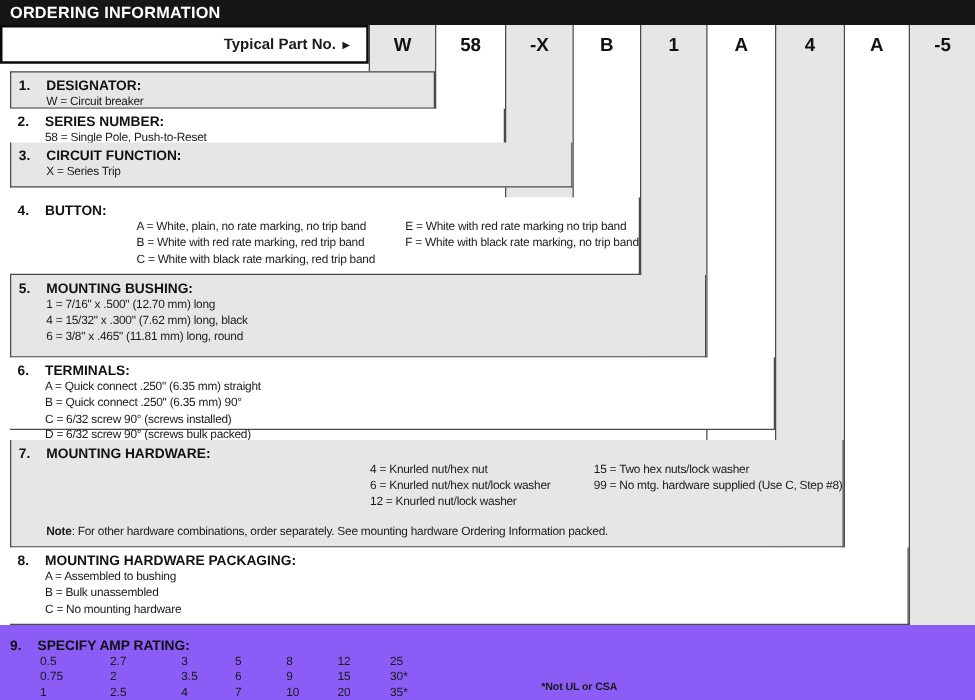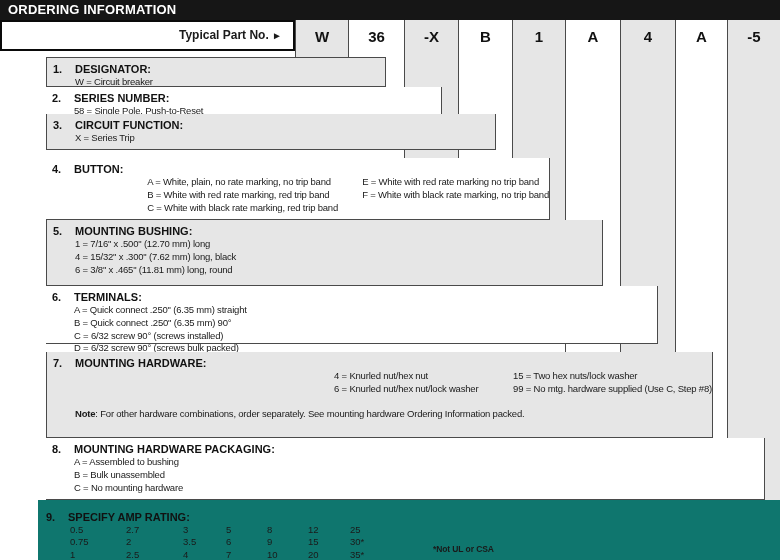--- a/index.html
+++ b/index.html
@@ -27,31 +27,31 @@
   #st8 { left:727px; width:53px; height:480px; }
 
   
   .typical { position:absolute; left:0; top:20px; width:295px; height:31px; background:#fff;
              border:2px solid #0a0a0a; box-sizing:border-box; text-align:right;
              font-weight:bold; font-size:12px; line-height:26px; padding-right:11px; z-index:4; }
   .typical .arrow { font-size:10px; }
 
   
   .band { position:absolute; left:8px; background:#fff; box-sizing:border-box;
-          border-right:1px solid #4a4a4a; border-bottom:1px solid #4a4a4a; z-index:2;margin-left:38px; }
+          border-right:1px solid #4a4a4a; border-bottom:1px solid #4a4a4a; z-index:2; }
   .band.gray { background:#e6e6e6; border-left:1px solid #4a4a4a; }
   #b1 { top:57px;  height:30px; width:340px; border-top:1px solid #4a4a4a; }
   #b2 { top:87px;  height:35px; width:396px; }
   #b3 { top:114px; height:36px; width:450px; }
   #b4 { top:158px; height:62px; width:504px; }
   #b5 { top:220px; height:66px; width:557px; }
   #b6 { top:286px; height:58px; width:612px; }
   #b7 { top:352px; height:86px; width:667px; }
   #b8 { top:438px; height:62px; width:719px; }
-  #b9 { top:500px; height:60px; left:0; width:780px; background:#0f766e; border:none; }
+  #b9 { top:500px; height:60px; left:0; width:780px; background:#8b5cf6; border:none; }
 
   .sec-head { padding:5px 0 0 6px; font-weight:bold; font-size:11px; line-height:12px;
               color:#111; white-space:nowrap; }
   .num { display:inline-block; width:22px; }
   .items { padding-left:28px; padding-top:1px; }
   .item { font-size:9.5px; line-height:12.8px; letter-spacing:-.2px; white-space:nowrap; color:#1a1a1a; }
   .twocol { display:flex;justify-content:flex-end; }
   #b4 .colA { width:215px; }
   #b7 .colA { width:179px; }
   .note { margin-top:12px; font-size:9.5px; letter-spacing:-.2px; white-space:nowrap; }
@@ -70,21 +70,21 @@
 <div class="page">
 
   <div class="topbar">
     <span>ORDERING INFORMATION</span>
   </div>
 
   <div class="stripe gray" id="st0">
     <div class="seg">W</div>
   </div>
   <div class="stripe white" id="st1">
-    <div class="seg">36</div>
+    <div class="seg">58</div>
   </div>
   <div class="stripe gray" id="st2">
     <div class="seg">-X</div>
   </div>
   <div class="stripe white" id="st3">
     <div class="seg">B</div>
   </div>
   <div class="stripe gray" id="st4">
     <div class="seg">1</div>
   </div>
@@ -175,20 +175,21 @@
 
   <div class="band gray" id="b7">
     <div class="sec-head">
       <span class="num">7.</span><span>MOUNTING HARDWARE:</span>
     </div>
     <div class="items">
       <div class="twocol">
         <div class="colA">
           <div class="item">4 = Knurled nut/hex nut</div>
           <div class="item">6 = Knurled nut/hex nut/lock washer</div>
+          <div class="item">12 = Knurled nut/lock washer</div>
         </div>
         <div class="colB">
           <div class="item">15 = Two hex nuts/lock washer</div>
           <div class="item">99 = No mtg. hardware supplied (Use C, Step #8)</div>
         </div>
       </div>
       <div class="note">
         <span class="note-label">Note</span><span>: For other hardware combinations, order separately. See mounting hardware Ordering Information packed.</span>
       </div>
     </div>

